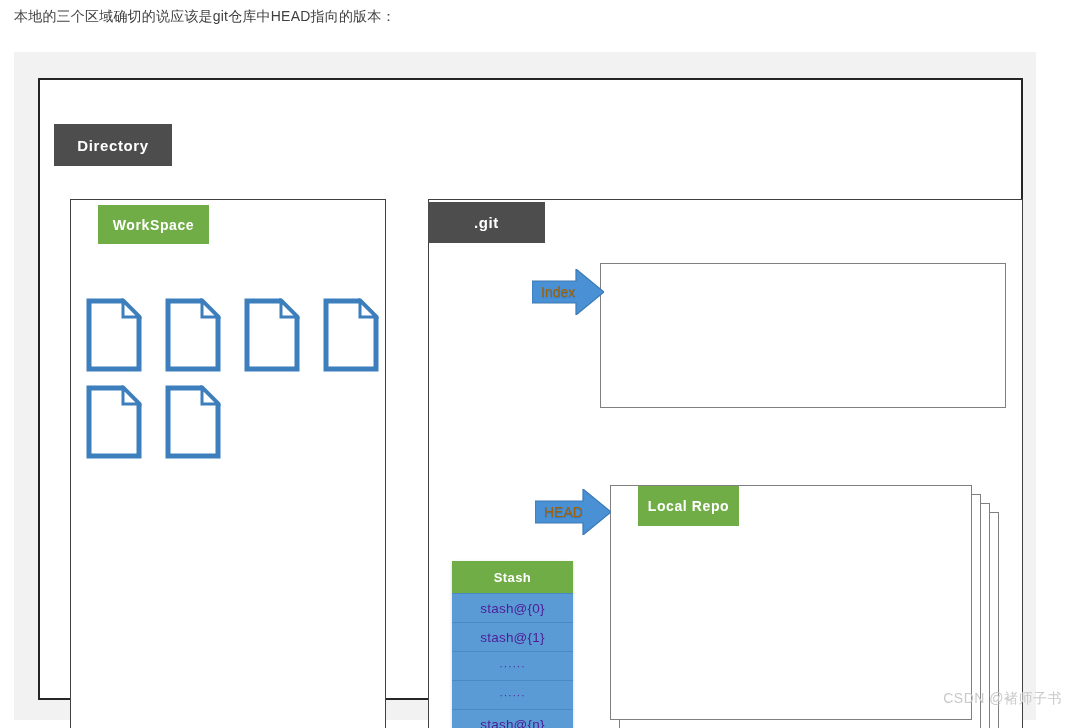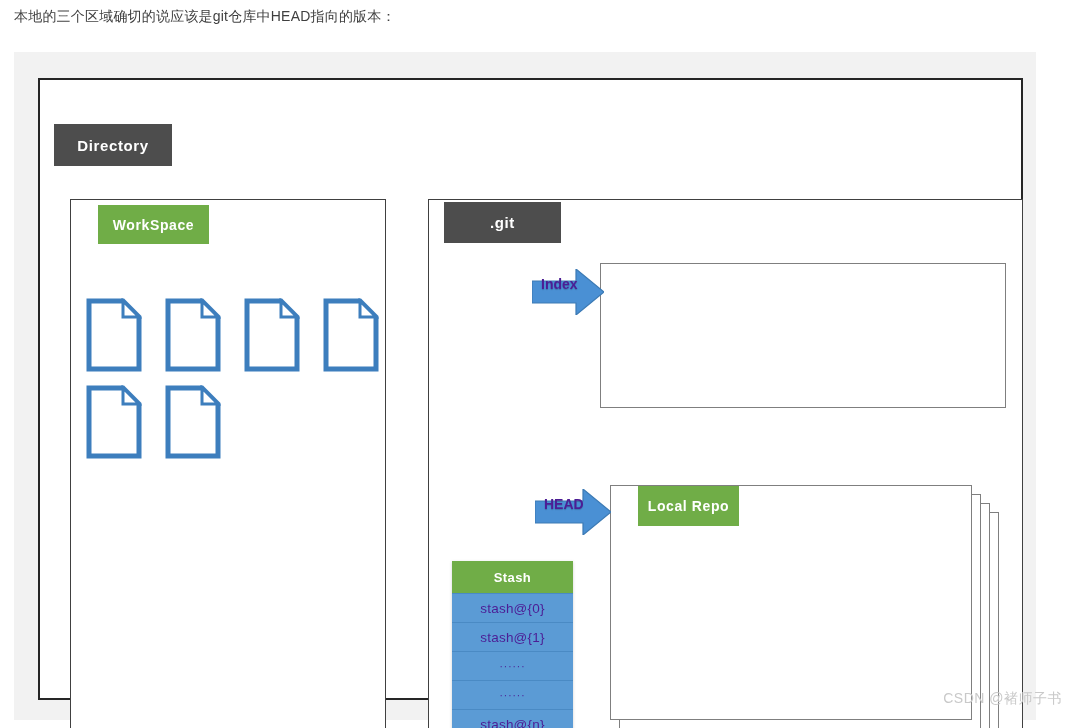--- a/index.html
+++ b/index.html
@@ -102,21 +102,20 @@
     border: 1.5px solid #404040;
     box-sizing: border-box;
   }
   .git-tab {
     left: 414px;
     top: 150px;
     width: 117px;
     height: 41px;
     font-size: 15px;
     z-index: 7;
-    margin-left: 16px;
   }
 
   
   .stage-box {
     position: absolute;
     left: 586px;
     top: 211px;
     width: 406px;
     height: 145px;
     background: #ffffff;
@@ -164,26 +163,27 @@
   }
 
   
   .arrow {
     position: absolute;
     z-index: 9;
     display: block;
   }
   .arrow-label {
     position: absolute;
-    color: #4c1d95;
-    font-weight: bold;
+    color: #a16207;
+    font-weight: normal;
     font-size: 14px;
     z-index: 10;
     white-space: nowrap;
     text-shadow: 0 1px 1px rgba(0,0,0,0.18);
+    margin-top: 8px;
   }
   .index-arrow  { left: 518px; top: 217px; }
   .index-label  { left: 527px; top: 224px; }
   .head-arrow   { left: 521px; top: 437px; }
   .head-label   { left: 530px; top: 444px; }
 
   
   .file-grid {
     position: absolute;
     display: grid;

